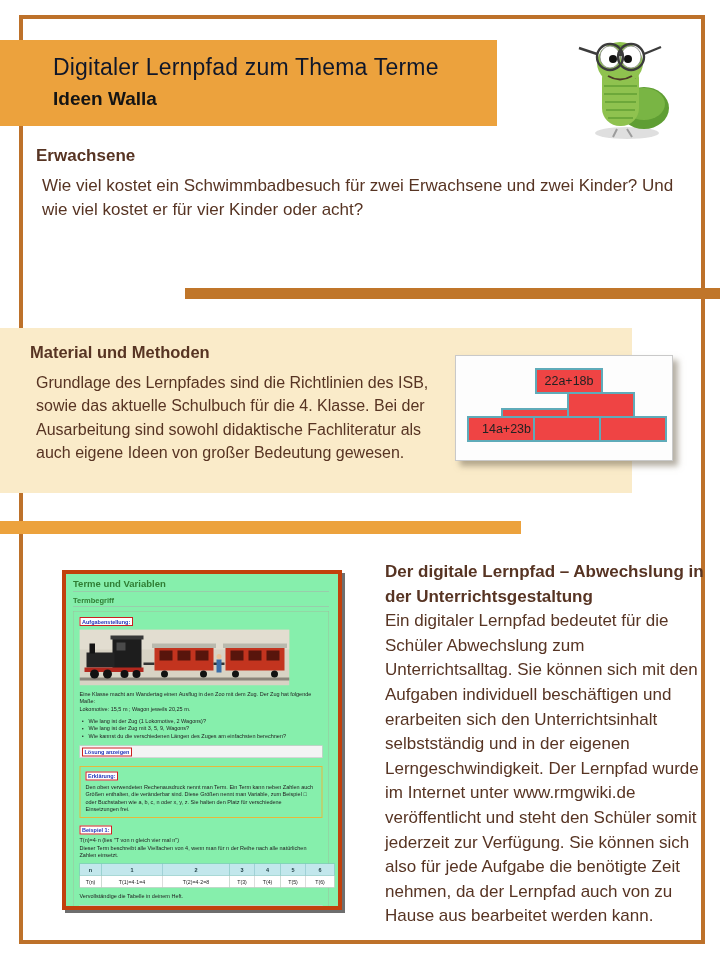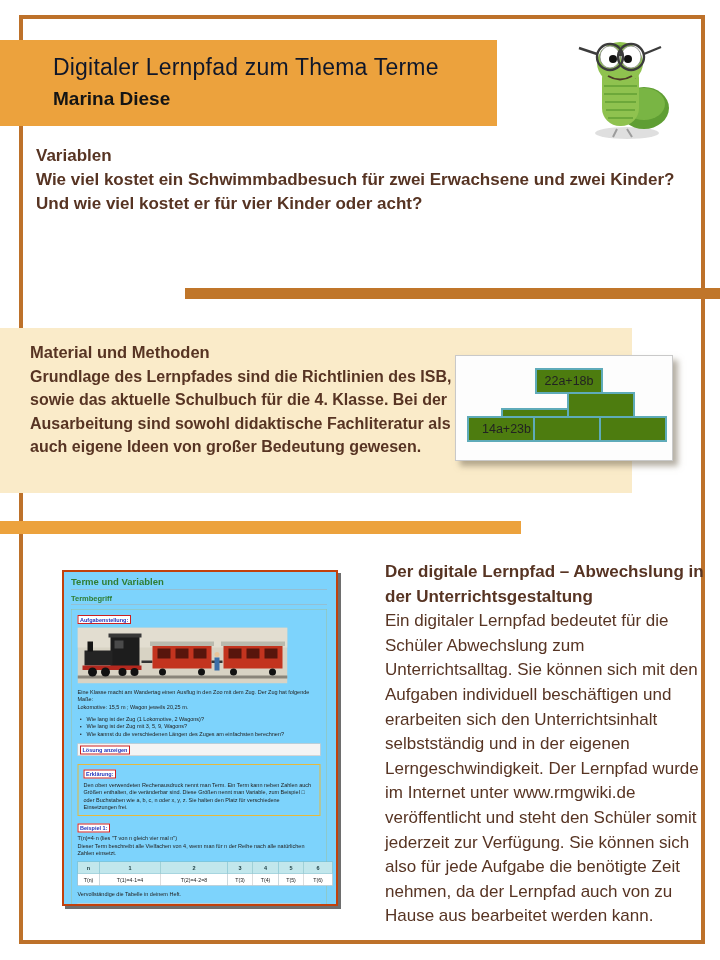--- a/index.html
+++ b/index.html
@@ -31,54 +31,54 @@
   }
   
   .txt{color:#573423;}
   .einleitung{
     position:absolute;left:36px;top:144px;width:660px;z-index:2;
     font-size:17px;line-height:24px;
   }
   .einleitung h3,.material h3,.digital h3{
     margin:0;font-size:17px;line-height:24px;font-weight:bold;color:#573423;
   }
-  .einleitung p,.material p{margin:0;font-weight:bold;}
+  .einleitung p,.material p{margin:6px;}
   .divider1{
     position:absolute;left:185px;top:288px;width:535px;height:11px;background:#c0762a;z-index:3;
   }
   .material-band{
     position:absolute;left:0;top:328px;width:632px;height:165px;background:#faebc9;z-index:2;
   }
   .material{
     position:absolute;left:30px;top:13px;width:425px;font-size:16px;line-height:23.5px;
   }
   .material h3{font-size:16.5px;line-height:23.5px;}
   
   .pyramid-fig{
     position:absolute;left:455px;top:27px;width:218px;height:106px;background:#fdfdfd;
     border:1px solid #c9c9c9;box-shadow:5px 5px 6px rgba(120,110,90,.55);box-sizing:border-box;
   }
   .pyr-cell{
-    position:absolute;width:68px;height:26px;border:2px solid #5fabb9;background:#4d7c0f;
+    position:absolute;width:68px;height:26px;border:2px solid #5fabb9;background:#ef4444;
     box-sizing:border-box;font-size:12.5px;color:#222;display:flex;align-items:center;justify-content:center;
   }
   .divider2{
     position:absolute;left:0;top:521px;width:521px;height:13px;background:#eca23d;z-index:3;
   }
   
   .digital{
     position:absolute;left:385px;top:552px;width:322px;z-index:2;
     font-size:17px;line-height:24.6px;margin-top:8px;
   }
   .digital h3{font-size:17px;line-height:24.6px;}
   .digital p{margin:0;}
   
   .shot{
-    position:absolute;left:62px;top:570px;width:272px;height:332px;background:#7dd3fc;
-    border:2px solid #c2410c;box-shadow:3px 3px 0 0 #6e6e6e;z-index:2;overflow:hidden;
+    position:absolute;left:62px;top:570px;width:272px;height:332px;background:#86efac;
+    border:4px solid #c2410c;box-shadow:3px 3px 0 0 #6e6e6e;z-index:2;overflow:hidden;
   }
   .shot-inner{
     width:540px;height:664px;transform:scale(.5);transform-origin:0 0;
     padding:8px 14px;box-sizing:border-box;font-family:"Liberation Sans",sans-serif;color:#222;
   }
   .wiki-h1{
     margin:0 0 8px 0;font-size:19px;font-weight:bold;color:#2f7d33;
     border-bottom:1px solid #aaa;padding-bottom:5px;
   }
   .wiki-h2{
@@ -118,21 +118,21 @@
   .c0{width:40px}.c1{width:120px}.c2{width:130px}.c3{width:48px}.c4{width:48px}.c5{width:48px}.c6{width:54px}
   .note{margin-top:9px;}
 </style>
 </head>
 <body>
 
 <div class="frame"></div>
 
 <div class="banner">
   <div class="banner-title">Digitaler Lernpfad zum Thema Terme</div>
-  <div class="banner-author">Marina Diese</div>
+  <div class="banner-author">Ideen Walla</div>
 </div>
 
 <div class="mascot">
   <svg width="110" height="108" viewBox="0 0 110 108">
     <ellipse cx="62" cy="99" rx="32" ry="6" fill="#c4c4c4" opacity="0.55"></ellipse>
     <ellipse cx="79" cy="74" rx="25" ry="21" fill="#5f9e33"></ellipse>
     <ellipse cx="79" cy="70" rx="21" ry="16" fill="#79b544"></ellipse>
     <rect x="37" y="26" width="37" height="66" rx="18" fill="#8fc24f"></rect>
     <path d="M40 44 h31 M39 52 h33 M39 60 h33 M40 68 h31 M41 76 h29 M43 84 h25" stroke="#6da83a" stroke-width="2" fill="none"></path>
     <ellipse cx="55" cy="29" rx="23" ry="21" fill="#8fc24f"></ellipse>
@@ -144,21 +144,21 @@
     <circle cx="45" cy="23" r="13" fill="none" stroke="#3c3c3c" stroke-width="2.4"></circle>
     <circle cx="66" cy="23" r="13" fill="none" stroke="#3c3c3c" stroke-width="2.4"></circle>
     <path d="M56 20 q-1 -4 0 0 M53 21 h5" stroke="#3c3c3c" stroke-width="2.2" fill="none"></path>
     <path d="M32 20 L14 14 M79 20 L96 13" stroke="#3c3c3c" stroke-width="2.4"></path>
     <path d="M43 42 q12 7 24 0" stroke="#4c3a28" stroke-width="2" fill="none"></path>
     <path d="M52 95 l-4 8 M62 95 l5 8" stroke="#9c9c9c" stroke-width="2"></path>
   </svg>
 </div>
 
 <div class="einleitung txt">
-  <h3>Variablen</h3>
+  <h3>Erwachsene</h3>
   <p>Wie viel kostet ein Schwimmbadbesuch für zwei Erwachsene und zwei Kinder? Und wie viel kostet er für vier Kinder oder acht?</p>
 </div>
 
 <div class="divider1"></div>
 
 <div class="material-band">
   <div class="material txt">
     <h3>Material und Methoden</h3>
     <p>Grundlage des Lernpfades sind die Richtlinien des ISB, sowie das aktuelle Schulbuch für die 4. Klasse. Bei der Ausarbeitung sind sowohl didaktische Fachliteratur als auch eigene Ideen von großer Bedeutung gewesen.</p>
   </div>

